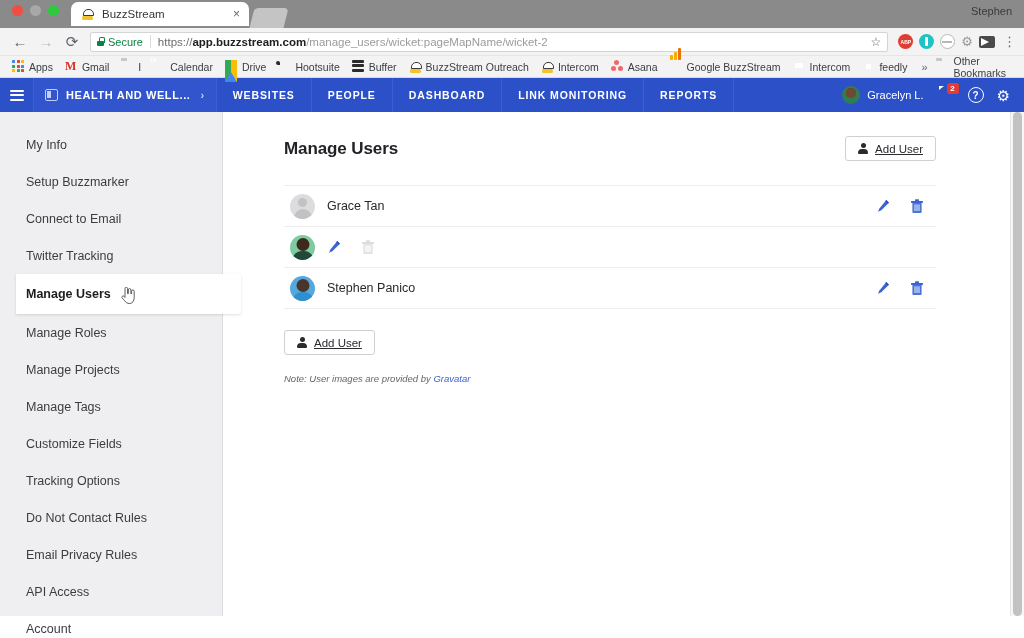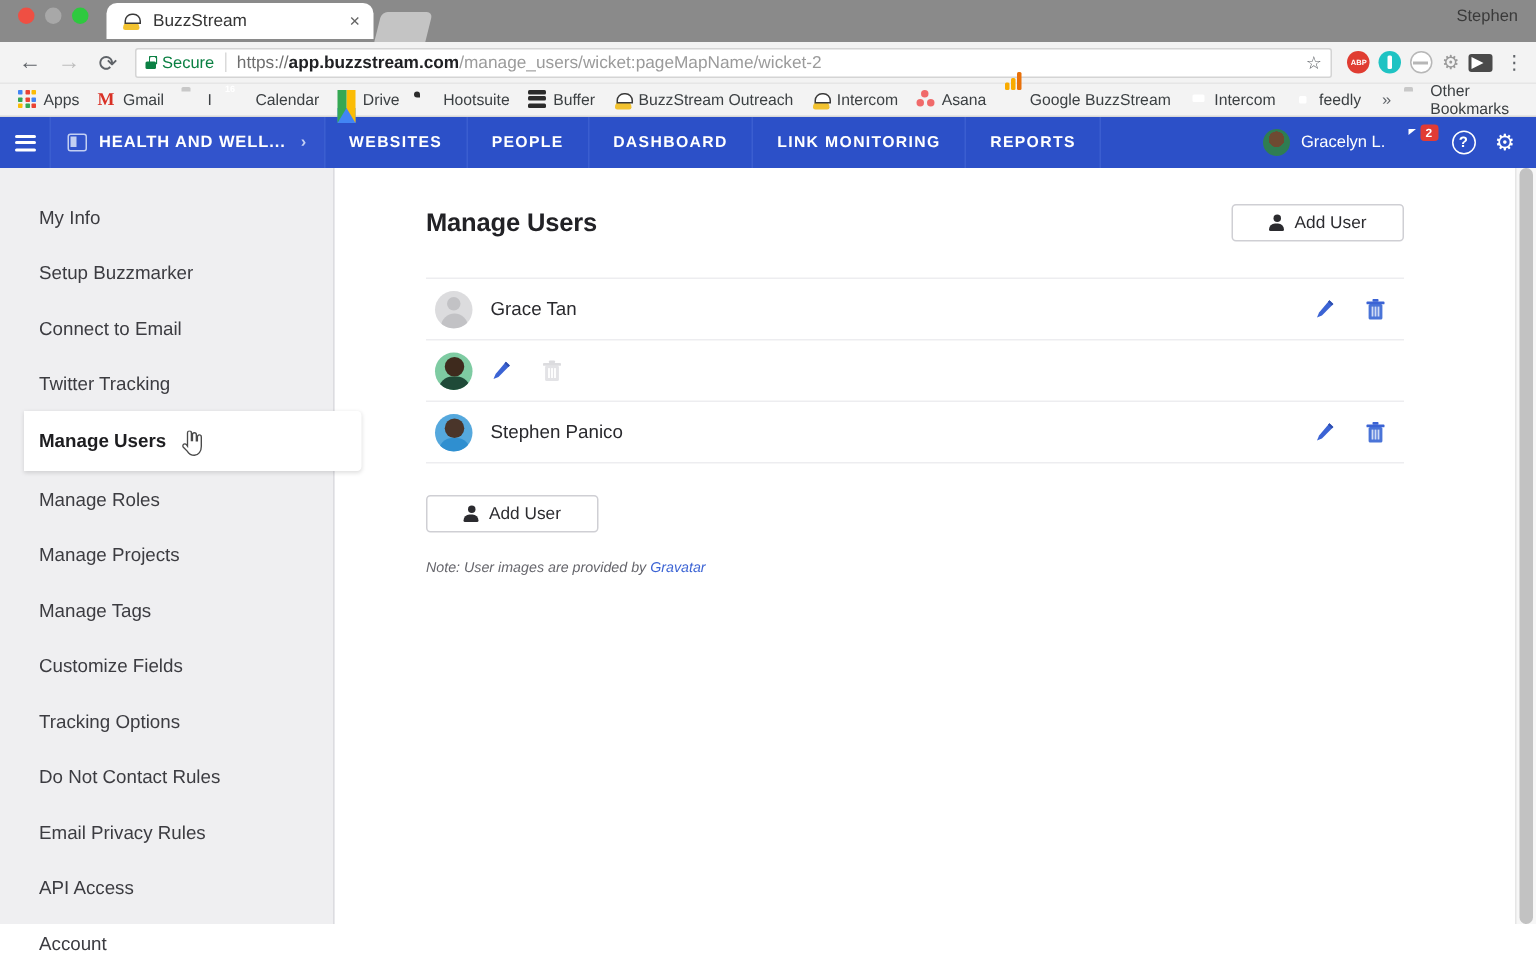--- a/index.html
+++ b/index.html
@@ -308,22 +308,23 @@
   .page-head {
     display: flex; align-items: center; justify-content: space-between;
     margin-bottom: 24px; width: 652px;
   }
   .page-title { font-size: 17px; font-weight: 700; color: #222226; letter-spacing: -0.1px; }
 
   .btn {
     border: 1px solid #cfcfd4; background: #ffffff;
     border-radius: 3px; height: 25px;
     display: inline-flex; align-items: center; gap: 7px;
-    padding: 0 24px; font-size: 11.5px; color: #2c2c30;
+    padding: 0 12px; font-size: 11.5px; color: #2c2c30;
     cursor: pointer;
+    text-decoration: underline;
   }
   .user-add-ico {
     width: 10px; height: 11px; position: relative; flex: 0 0 10px;
   }
   .user-add-ico:before {
     content:""; position:absolute; left:2.5px; top:0;
     width:5px; height:5px; background:#2b2b2f; border-radius:50%;
   }
   .user-add-ico:after {
     content:""; position:absolute; left:0; bottom:0.5px;

